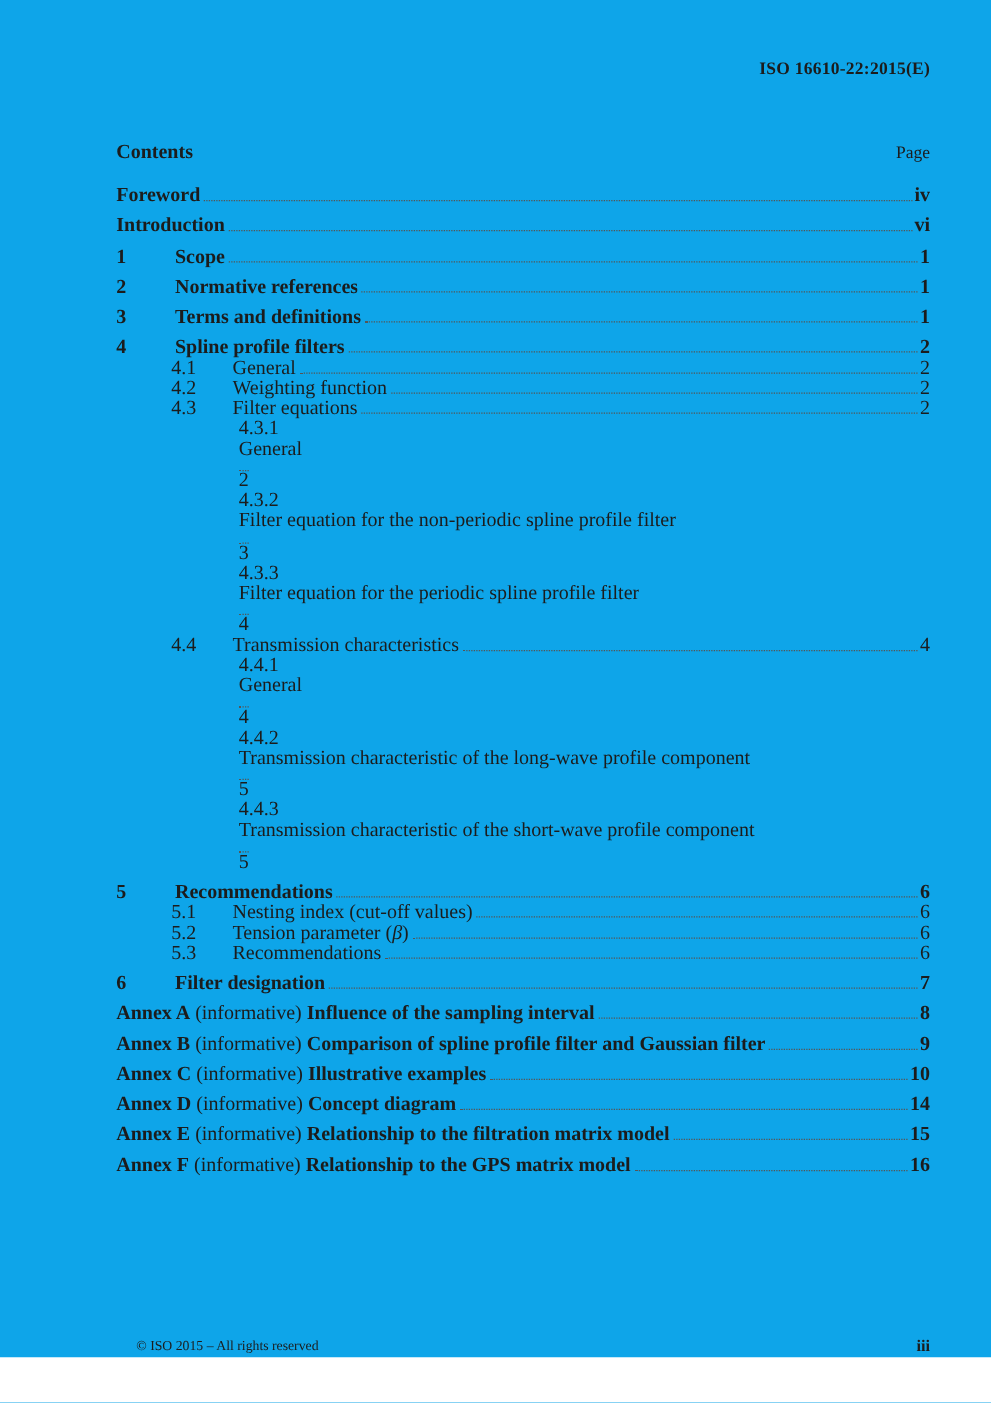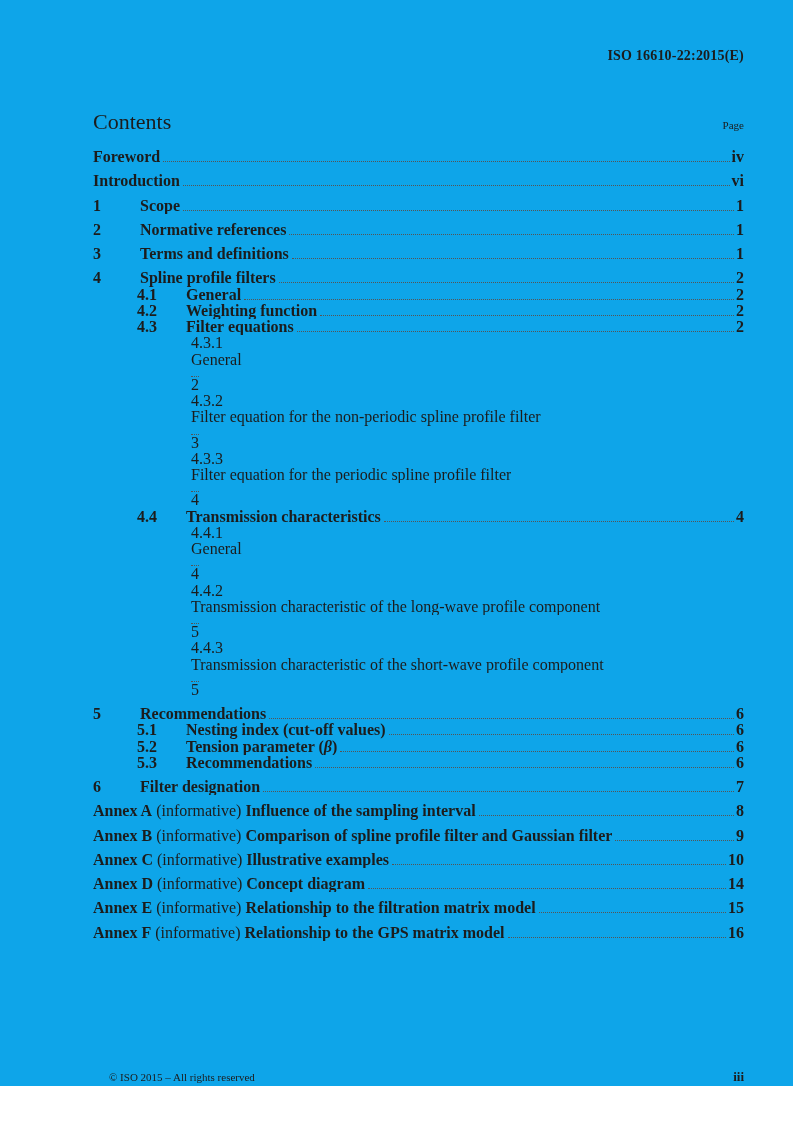--- a/index.html
+++ b/index.html
@@ -15,30 +15,30 @@
     position:absolute;top:48px;right:49px;
     font-size:14px;font-weight:bold;letter-spacing:0.2px;
   }
   .content{
     position:absolute;left:93px;right:49px;top:0;
   }
   .heading-row{
     display:flex;justify-content:space-between;align-items:baseline;
     margin-top:108px;
   }
-  .contents-title{font-size:22px;font-weight:normal;line-height:28px;}
-  .page-label{font-size:11px;}
+  .contents-title{font-size:16px;font-weight:bold;line-height:28px;}
+  .page-label{font-size:14px;}
   .toc-list{margin-top:13px;}
   .toc-row{
     display:flex;align-items:baseline;
     font-size:16px;line-height:16.25px;
     white-space:nowrap;
   }
   .toc-row.lvl0{margin-top:8px;}
-  .toc-row.lvl1{padding-left:44px;font-weight:bold;}
+  .toc-row.lvl1{padding-left:44px;}
   .toc-row.lvl2{padding-left:95px;flex-direction:column;}
   .toc-row .num{flex:0 0 auto;}
   .lvl0 .num{width:47px;}
   .lvl1 .num{width:49px;}
   .lvl2 .num{width:52px;}
   .toc-row.bold .num,.toc-row.bold .label{font-weight:bold;}
   .b{font-weight:bold;}
   .i{font-style:italic;}
   .label{flex:0 1 auto;overflow:hidden;}
   .leader{

